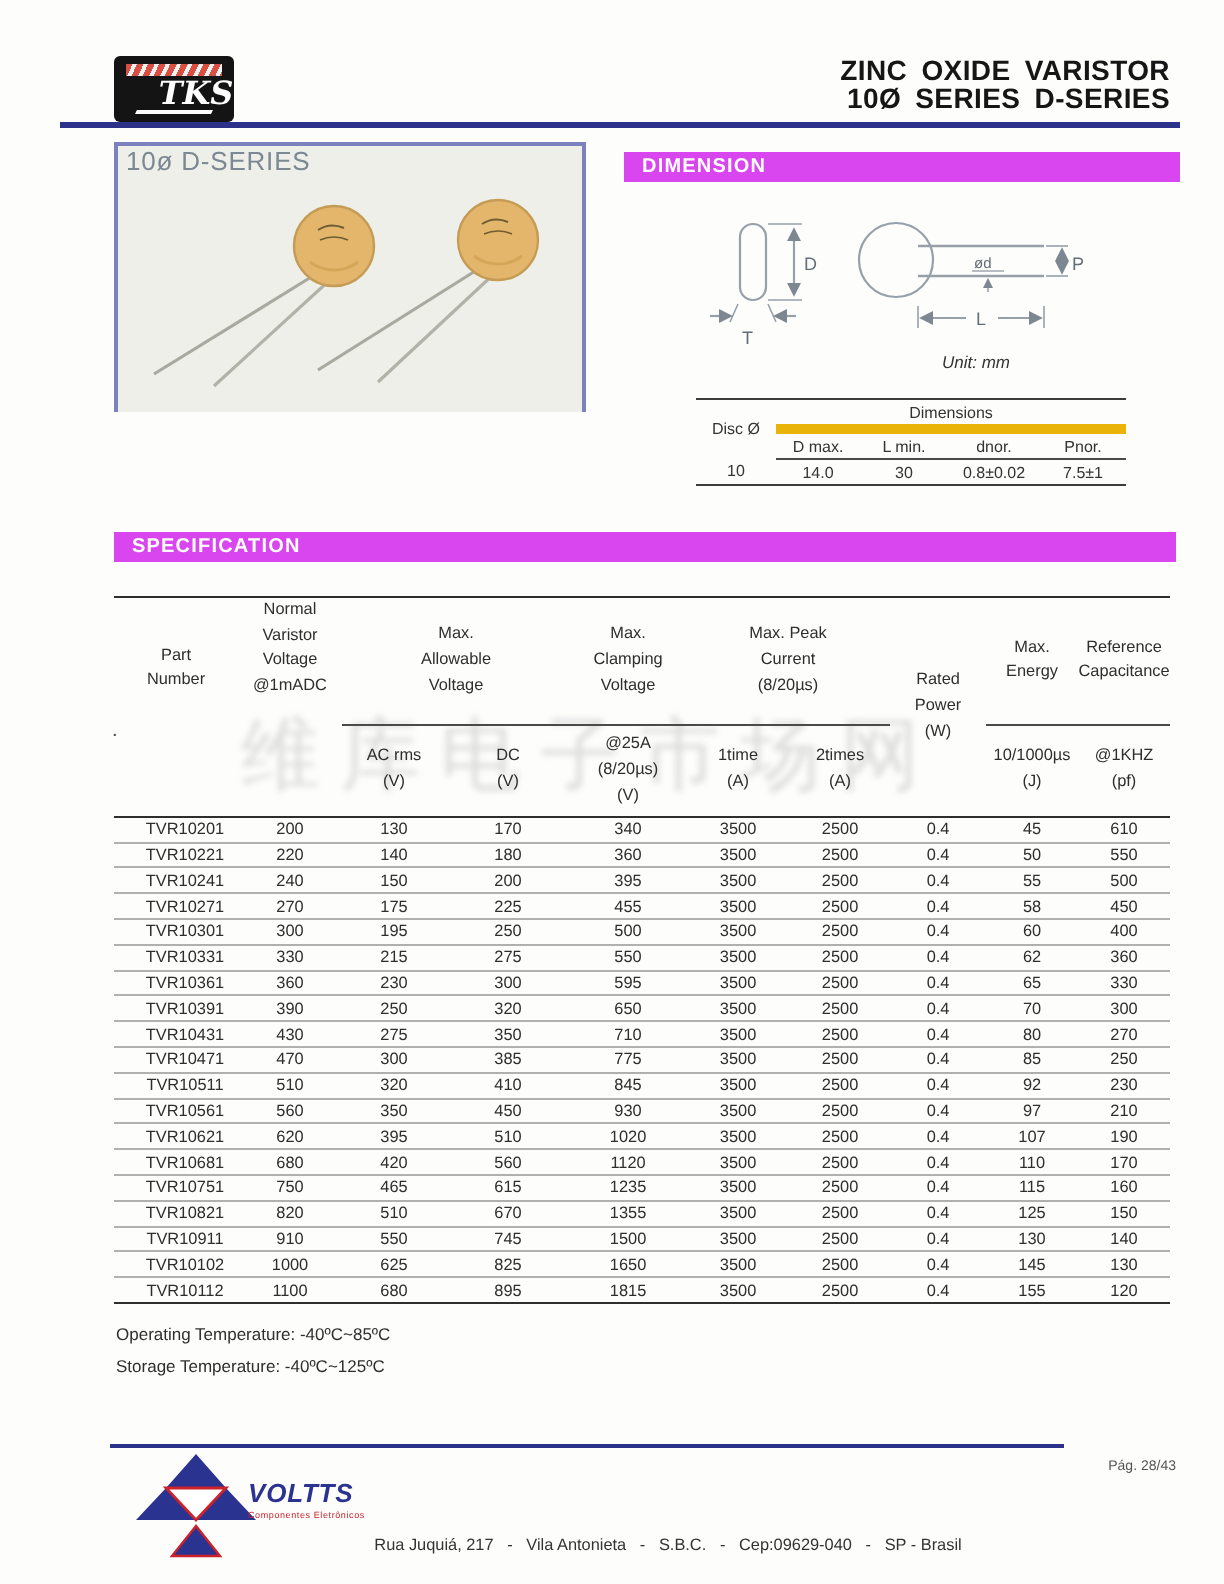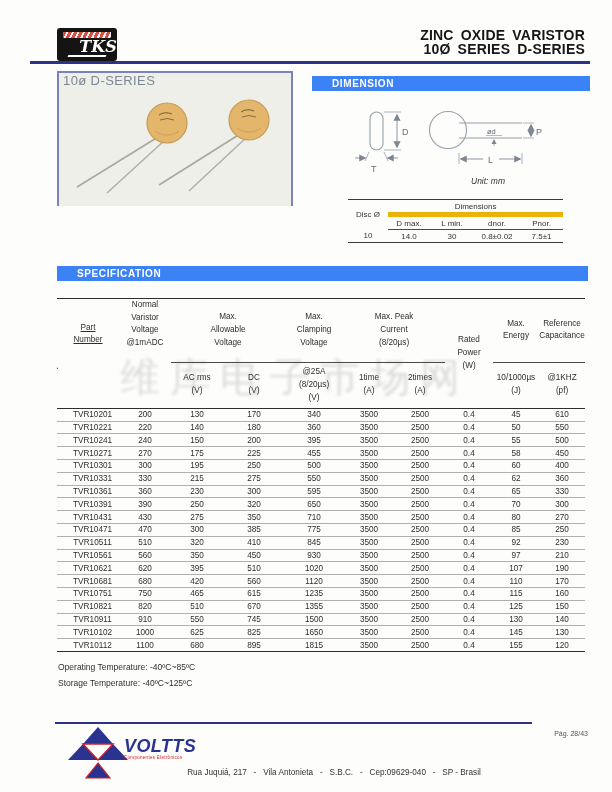--- a/index.html
+++ b/index.html
@@ -17,22 +17,22 @@
     font-size:14px; line-height:13.5px; letter-spacing:.2px; word-spacing:3px; color:#161616; }
   .header-rule { position:absolute; left:30px; top:61px; width:560px; height:3px; background:#2c3189; }
 
   
   .photo-box { position:absolute; left:57px; top:71px; width:236px; height:135px;
     background:#eef1e9; border:2px solid #7b82bd; }
   .photo-label { position:absolute; left:4px; top:0px; font-size:13px; color:#7c8894; letter-spacing:.4px; z-index:2; }
   .photo-svg { position:absolute; left:0; top:0; }
 
   
-  .section-bar { position:absolute; background:#3b82f6; color:#fff; font-weight:bold;
-    font-size:10px; letter-spacing:.6px; line-height:15px; padding-left:20px; }
+  .section-bar { position:absolute; background:#d946ef; color:#fff; font-weight:bold;
+    font-size:10px; letter-spacing:.6px; line-height:15px; padding-left:9px; }
   .dim-bar { left:312px; top:76px; width:278px; height:15px; }
   .spec-bar { left:57px; top:266px; width:531px; height:15px; }
   .dim-diagram { position:absolute; left:345px; top:98px; }
   .unit-note { position:absolute; left:413px; top:176px; width:150px; text-align:center; font-size:8.5px; color:#333;font-style:italic; }
 
   .dim-table { position:absolute; left:348px; top:199px; width:215px; border-collapse:collapse;
     font-size:8px; color:#333; table-layout:fixed; border-top:1.5px solid #3c3c3c; border-bottom:1.5px solid #3c3c3c; }
   .dim-table th, .dim-table td { font-weight:normal; text-align:center; padding:1.5px 0; }
   .dim-table th.dims-group { border-bottom:5px solid #eab308; }
   .dim-table tr.dim-sub th { border-bottom:1px solid #4a4a4a; }
@@ -44,33 +44,33 @@
   .stray-dot { position:absolute; left:56px; top:360px; font-size:10px; color:#444; }
   .spec-table { position:absolute; left:57px; top:298px; width:528px; border-collapse:collapse;
     table-layout:fixed; font-size:8.2px; color:#2e2e2e; border-top:1.75px solid #2e2e2e; }
   .spec-table th { font-weight:normal; text-align:center; white-space:pre-line; line-height:1.55;
     vertical-align:middle; }
   .spec-table thead tr.grp-row th { height:55px; }
   .spec-table thead tr.sub-row th { height:40px; }
   .spec-table th.span2 { border-bottom:1.75px solid #2e2e2e; }
   .spec-table th.grp { border-bottom:1px solid #4a4a4a; }
   .spec-table tr.sub-row th { border-bottom:1.75px solid #2e2e2e; }
-  .spec-table th.col-part { padding-bottom:38px;text-decoration:underline; }
+  .spec-table th.col-part { padding-bottom:38px; }
   .spec-table th.col-normal { padding-bottom:58px; }
   .spec-table tbody td { height:12.8px; text-align:center; border-bottom:1px solid #b0b0b0; padding:0; }
   .spec-table tbody td:first-child { text-align:center; padding-left:9px; }
   .spec-table tbody tr:last-child td { border-bottom:1.5px solid #2e2e2e; }
   .notes { position:absolute; left:58px; top:659px; font-size:8.5px; line-height:16px; color:#2f2f2f; }
 
   
   .footer-rule { position:absolute; left:55px; top:722px; width:477px; height:2px; background:#2c3189; }
   .page-num { position:absolute; right:24px; top:730px; font-size:7px; color:#555; }
   .voltts-svg { position:absolute; left:66px; top:726px; }
   .voltts-textblock { position:absolute; left:124px; top:740px; }
-  .voltts-name { display:block; color:#2b3390; font-weight:bold; font-style:italic; font-size:18px;
+  .voltts-name { display:block; color:#2b3390; font-weight:bold; font-style:italic; font-size:13px;
     letter-spacing:.4px; line-height:13px; }
   .voltts-sub { display:block; color:#cc2229; font-size:4.5px; letter-spacing:.3px; margin-top:1.5px; filter:blur(.2px); }
   .footer-address { position:absolute; left:178px; top:740px; width:312px; text-align:center;
     font-size:8.2px; line-height:13px; color:#333; white-space:pre; }
 
   .diag-label { fill:#646e78; font-size:9px; font-family:"Liberation Sans",sans-serif; }
   .diag-label-sm { fill:#646e78; font-size:7.5px; font-family:"Liberation Sans",sans-serif; }
 </style>
 </head>
 <body>

